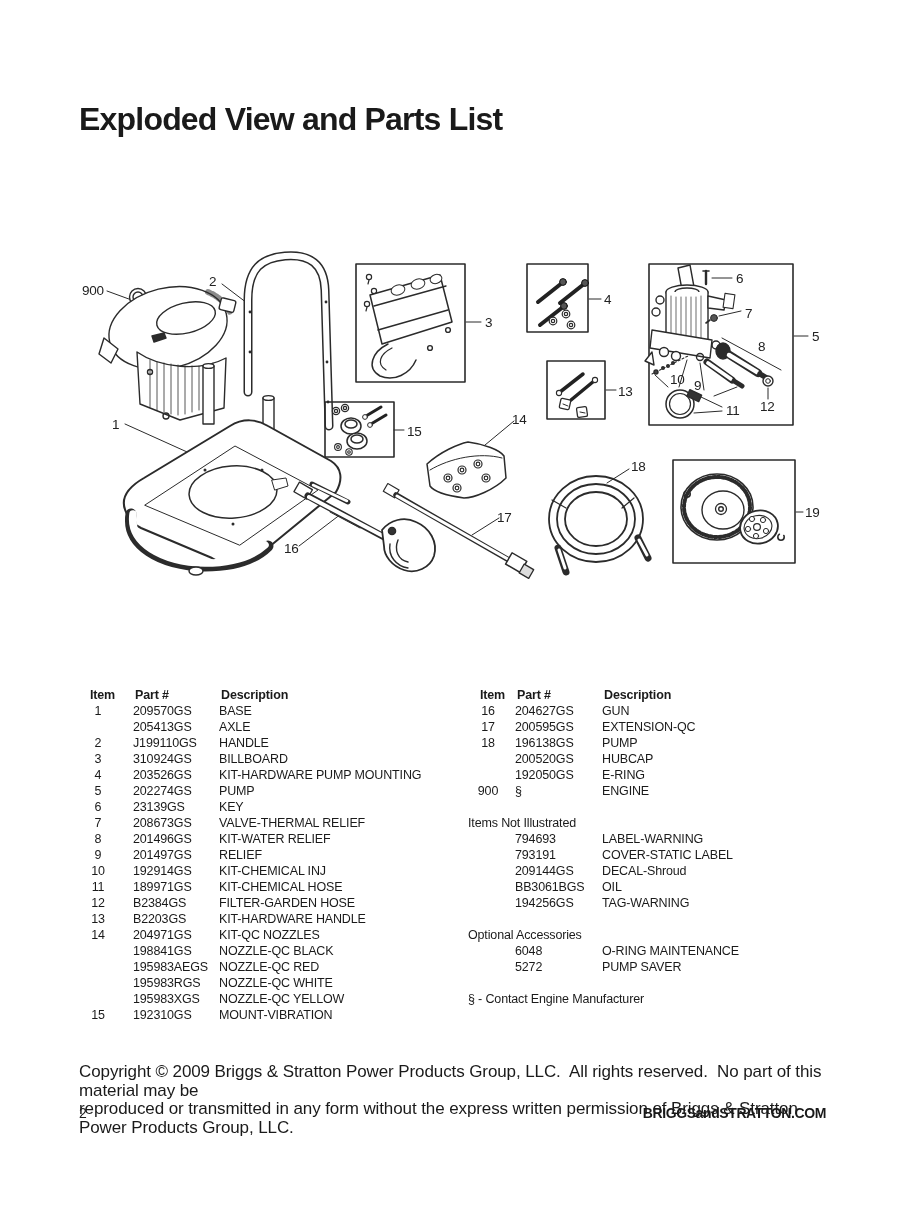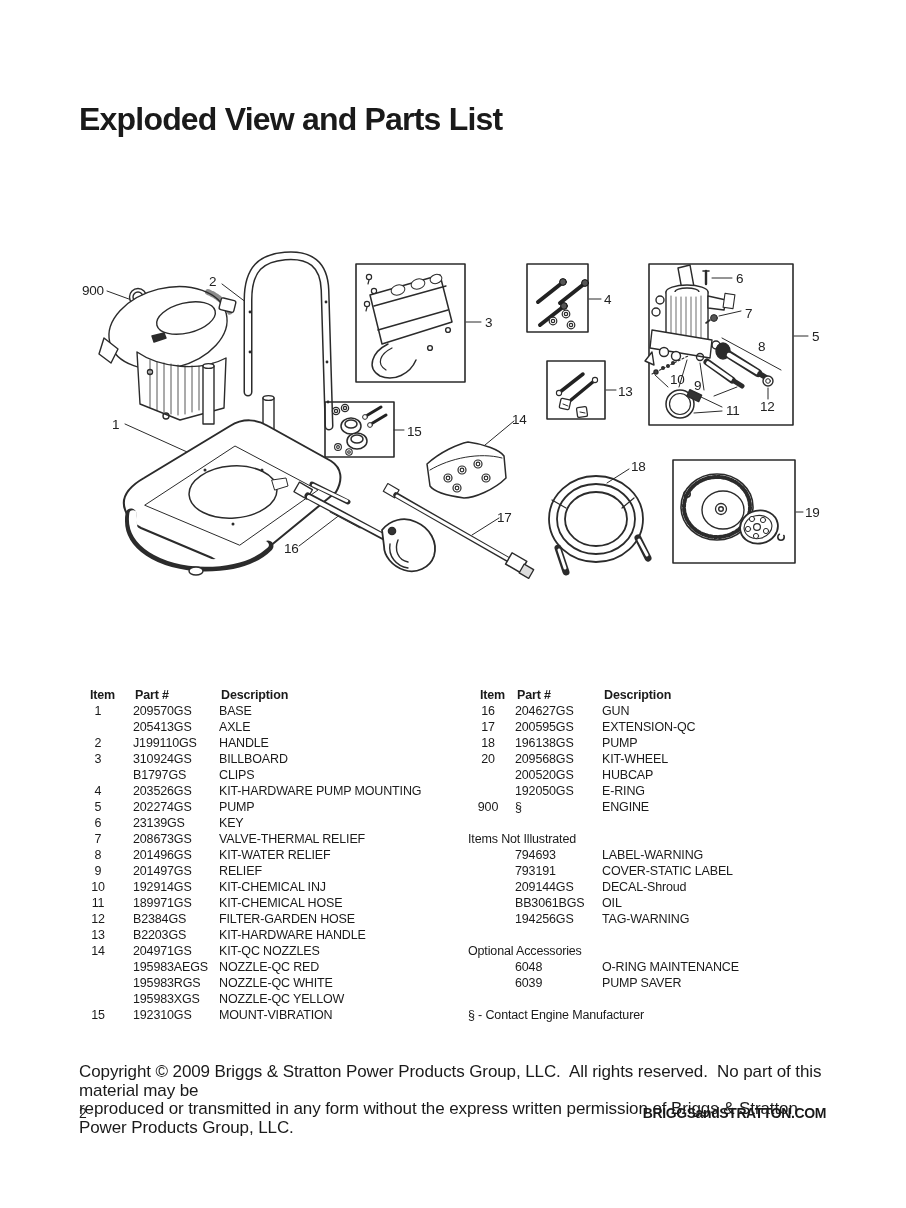--- a/index.html
+++ b/index.html
@@ -380,26 +380,20 @@
           <span class="c-desc">HANDLE</span>
         </div>
 
         <div class="prow">
           <span class="c-item">3</span>
           <span class="c-gap"></span>
           <span class="c-part">310924GS</span>
           <span class="c-desc">BILLBOARD</span>
         </div>
 
-        <div class="prow">
-          <span class="c-item"></span>
-          <span class="c-gap"></span>
-          <span class="c-part">B1797GS</span>
-          <span class="c-desc">CLIPS</span>
-        </div>
 
         <div class="prow">
           <span class="c-item">4</span>
           <span class="c-gap"></span>
           <span class="c-part">203526GS</span>
           <span class="c-desc">KIT-HARDWARE PUMP MOUNTING</span>
         </div>
 
         <div class="prow">
           <span class="c-item">5</span>
@@ -464,20 +458,26 @@
           <span class="c-desc">KIT-HARDWARE HANDLE</span>
         </div>
 
         <div class="prow">
           <span class="c-item">14</span>
           <span class="c-gap"></span>
           <span class="c-part">204971GS</span>
           <span class="c-desc">KIT-QC NOZZLES</span>
         </div>
 
+        <div class="prow">
+          <span class="c-item"></span>
+          <span class="c-gap"></span>
+          <span class="c-part">198841GS</span>
+          <span class="c-desc">NOZZLE-QC BLACK</span>
+        </div>
 
         <div class="prow">
           <span class="c-item"></span>
           <span class="c-gap"></span>
           <span class="c-part">195983AEGS</span>
           <span class="c-desc">NOZZLE-QC RED</span>
         </div>
 
         <div class="prow">
           <span class="c-item"></span>
@@ -525,26 +525,20 @@
           <span class="c-desc">EXTENSION-QC</span>
         </div>
 
         <div class="prow">
           <span class="c-item">18</span>
           <span class="c-gap"></span>
           <span class="c-part">196138GS</span>
           <span class="c-desc">PUMP</span>
         </div>
 
-        <div class="prow">
-          <span class="c-item">20</span>
-          <span class="c-gap"></span>
-          <span class="c-part">209568GS</span>
-          <span class="c-desc">KIT-WHEEL</span>
-        </div>
 
         <div class="prow">
           <span class="c-item"></span>
           <span class="c-gap"></span>
           <span class="c-part">200520GS</span>
           <span class="c-desc">HUBCAP</span>
         </div>
 
         <div class="prow">
           <span class="c-item"></span>
@@ -607,21 +601,21 @@
         <div class="prow">
           <span class="c-item"></span>
           <span class="c-gap"></span>
           <span class="c-part">6048</span>
           <span class="c-desc">O-RING MAINTENANCE</span>
         </div>
 
         <div class="prow">
           <span class="c-item"></span>
           <span class="c-gap"></span>
-          <span class="c-part">6039</span>
+          <span class="c-part">5272</span>
           <span class="c-desc">PUMP SAVER</span>
         </div>
       </div>
     <div class="spacer"></div>
     <div class="footnote">§ - Contact Engine Manufacturer</div>
   </div>
 
   <div class="copyright">Copyright © 2009 Briggs &amp; Stratton Power Products Group, LLC.  All rights reserved.  No part of this material may be
 reproduced or transmitted in any form without the express written permission of Briggs &amp; Stratton Power Products Group, LLC.</div>
   <div class="pagenum">2</div>

